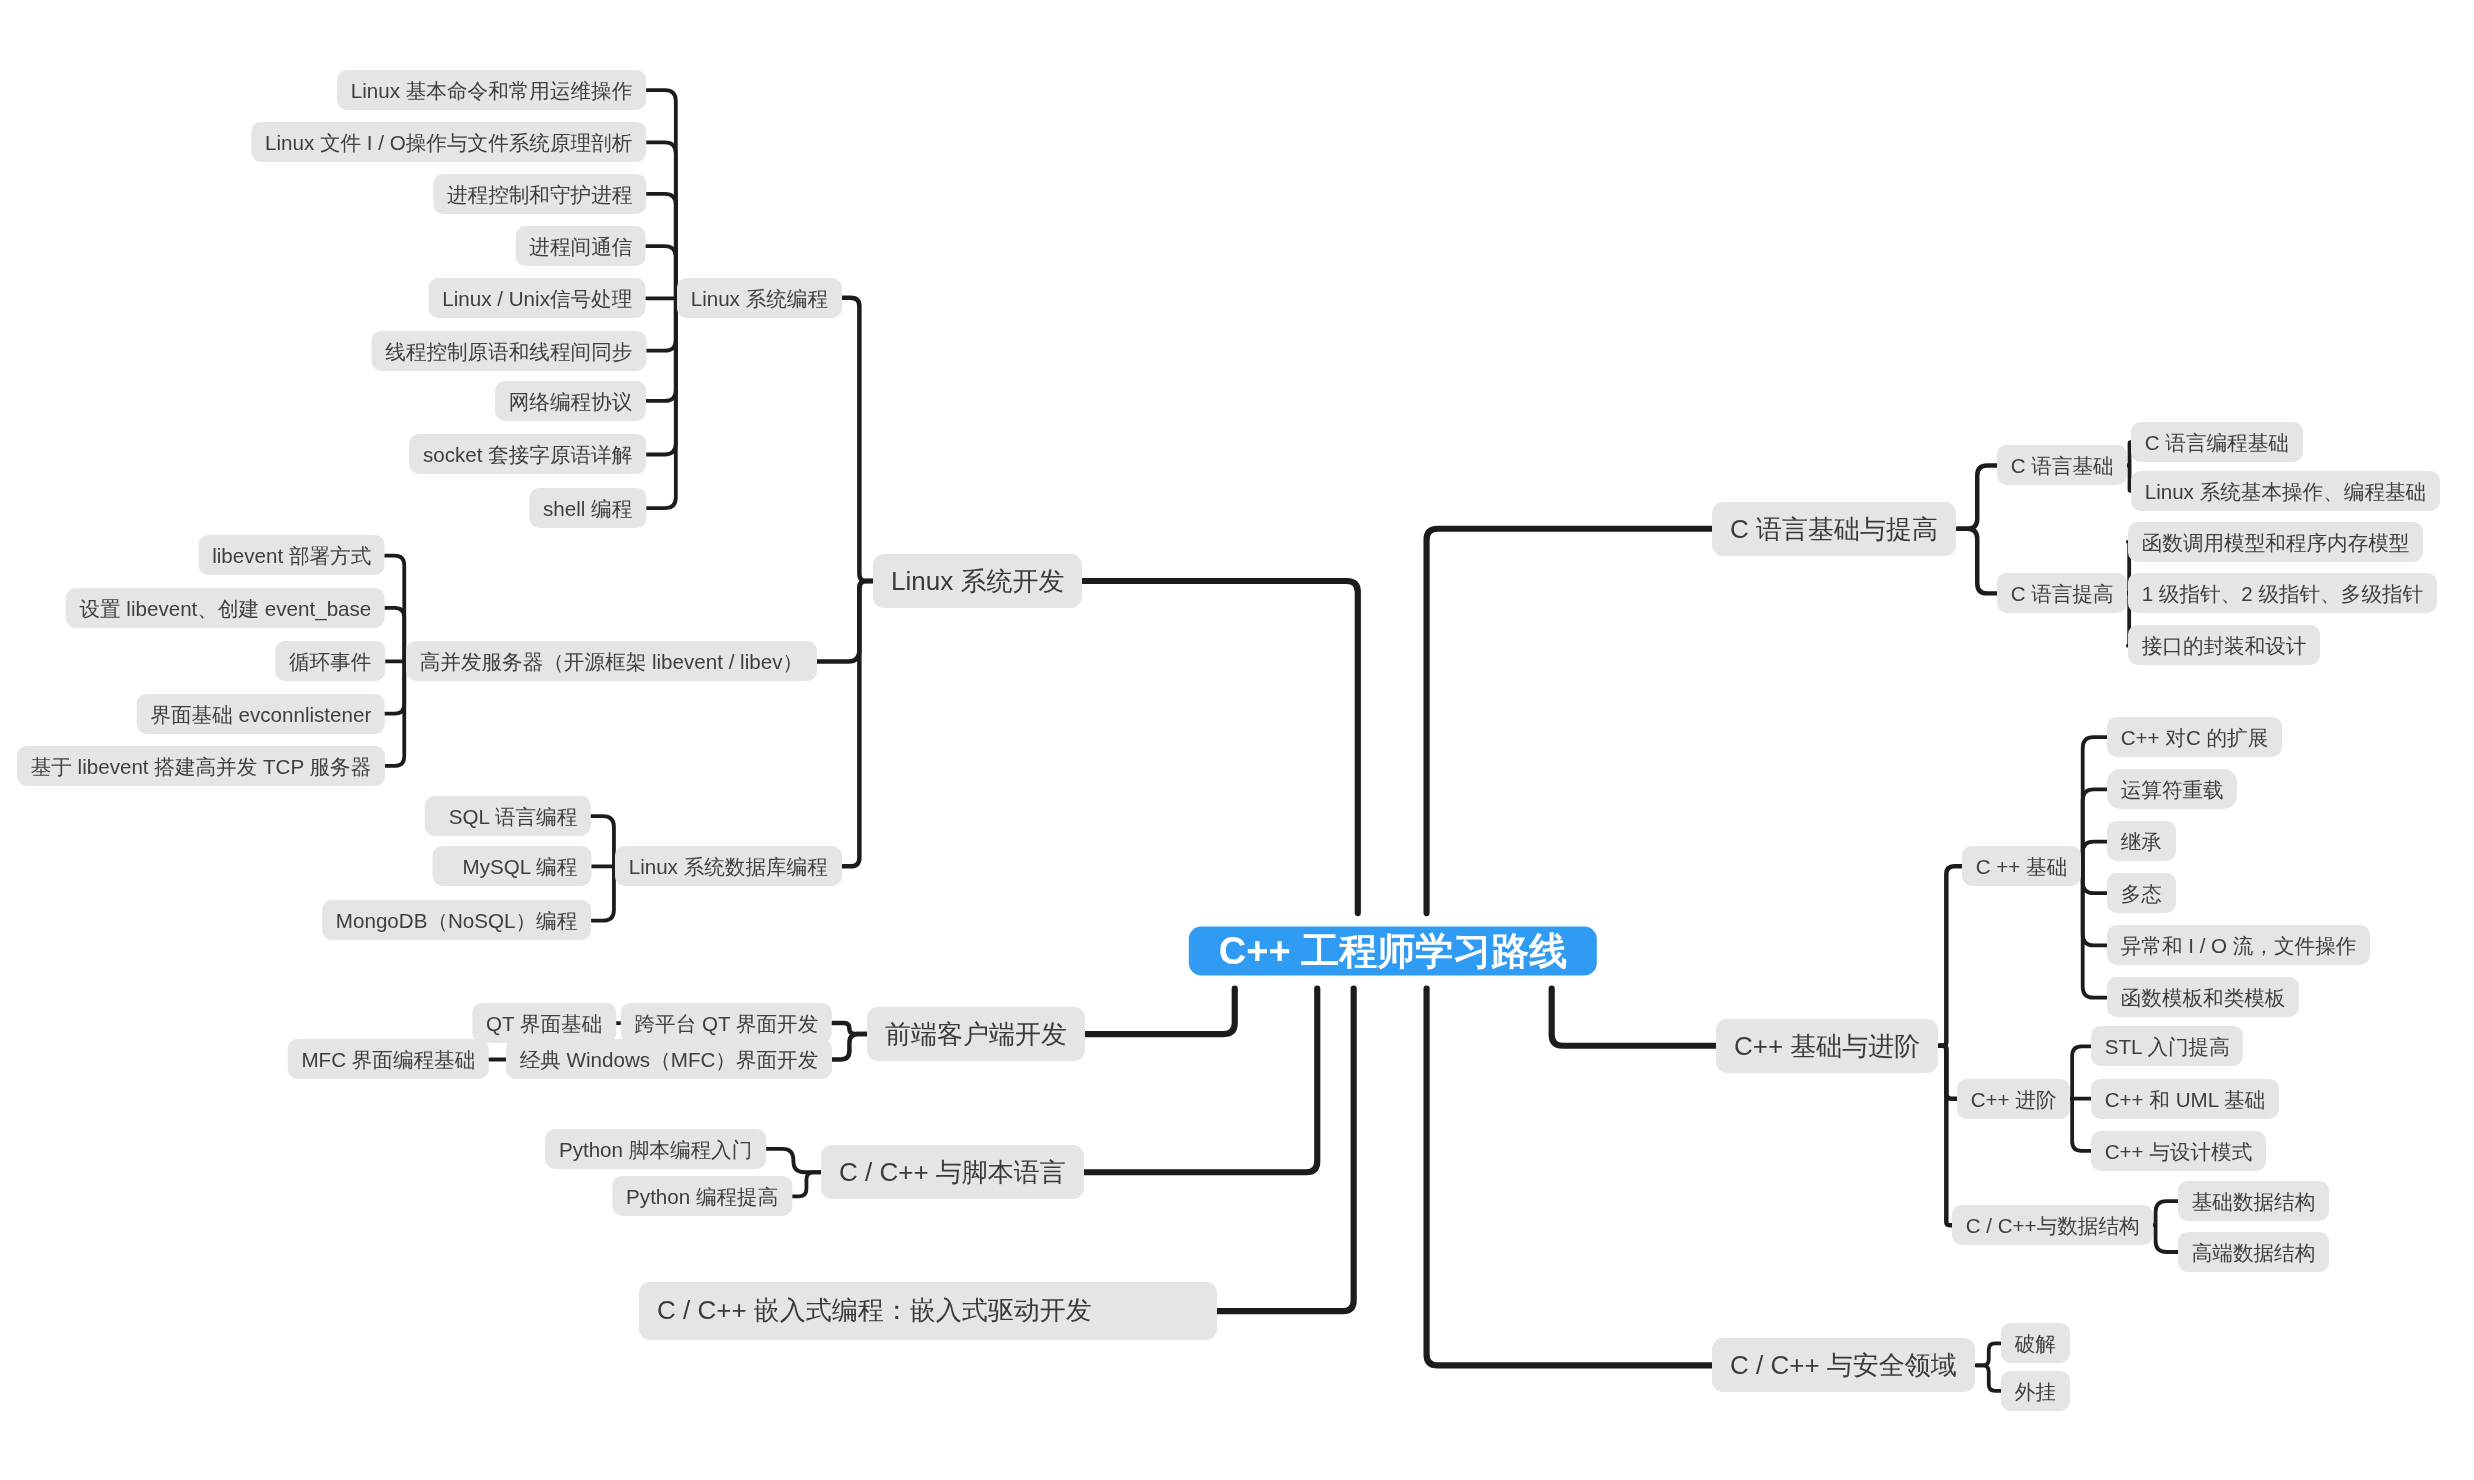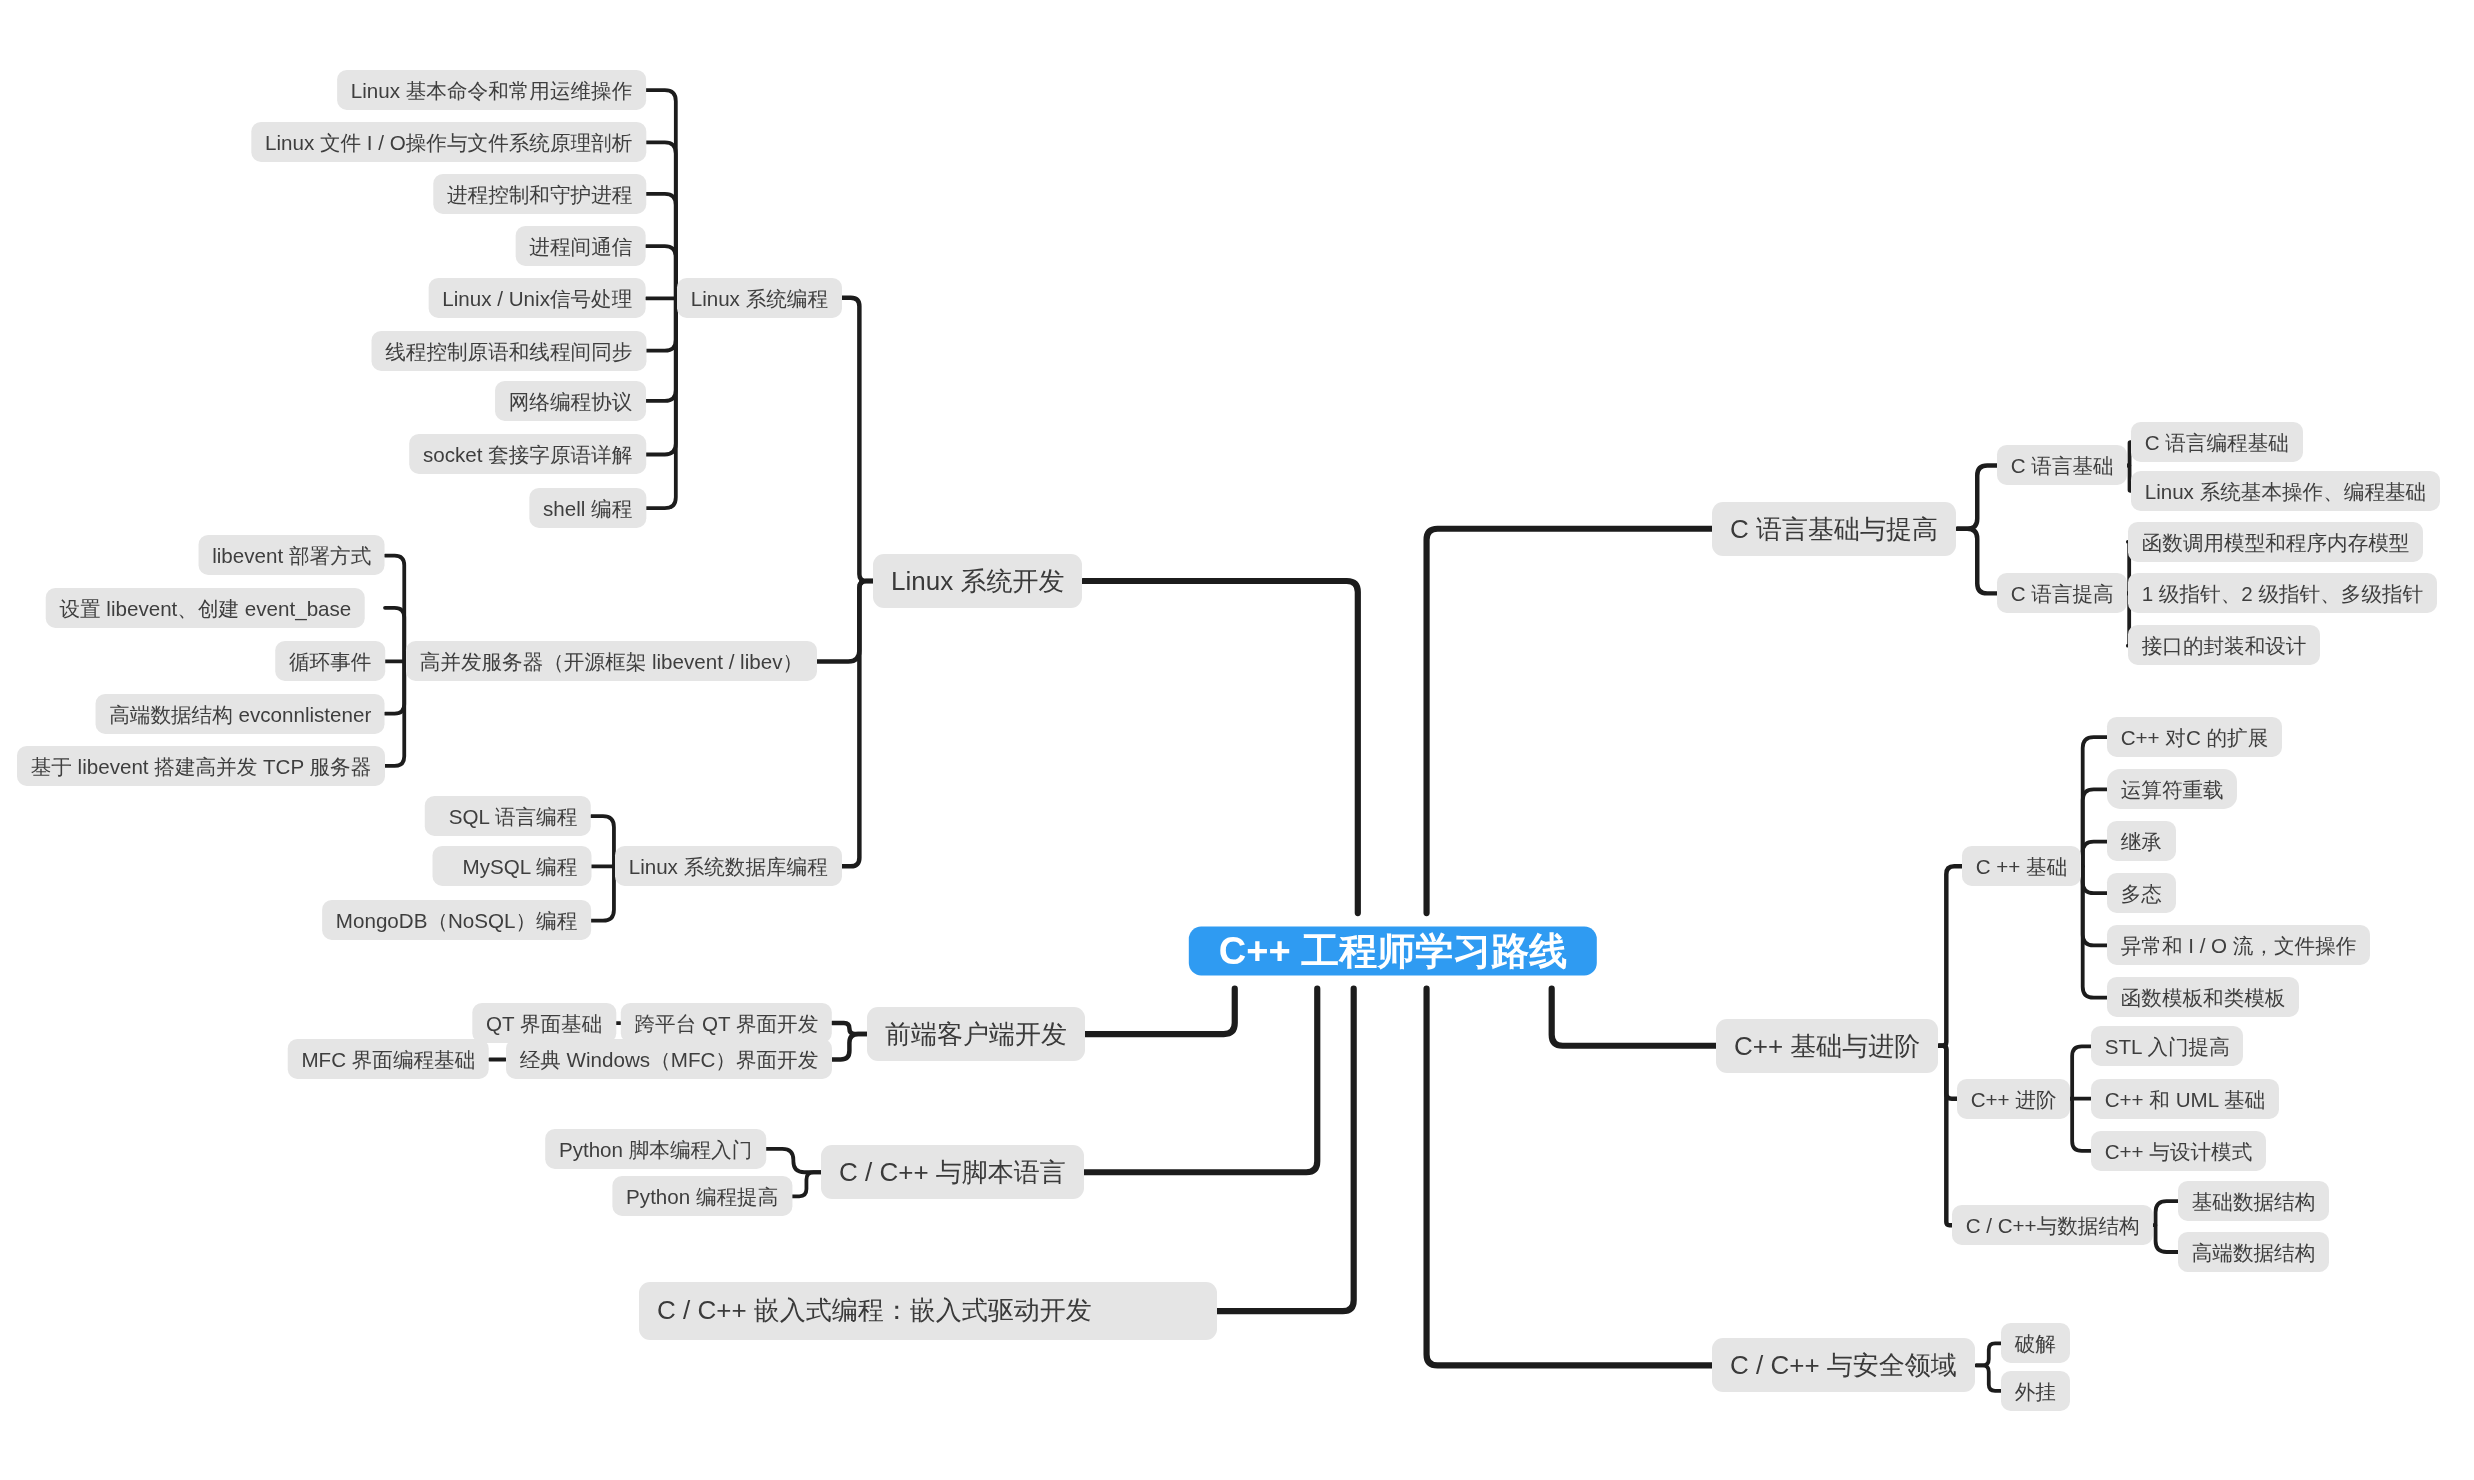--- a/index.html
+++ b/index.html
@@ -89,23 +89,23 @@
     <div class="node lvl3" style="left: 646px; top: 90px; transform: translate(-100%, -50%);">Linux 基本命令和常用运维操作</div>
     <div class="node lvl3" style="left: 646px; top: 142px; transform: translate(-100%, -50%);">Linux 文件 I / O操作与文件系统原理剖析</div>
     <div class="node lvl3" style="left: 646px; top: 194px; transform: translate(-100%, -50%);">进程控制和守护进程</div>
     <div class="node lvl3" style="left: 646px; top: 246px; transform: translate(-100%, -50%);">进程间通信</div>
     <div class="node lvl3" style="left: 646px; top: 298px; transform: translate(-100%, -50%);">Linux / Unix信号处理</div>
     <div class="node lvl3" style="left: 646px; top: 351px; transform: translate(-100%, -50%);">线程控制原语和线程间同步</div>
     <div class="node lvl3" style="left: 646px; top: 401px; transform: translate(-100%, -50%);">网络编程协议</div>
     <div class="node lvl3" style="left: 646px; top: 454px; transform: translate(-100%, -50%);">socket 套接字原语详解</div>
     <div class="node lvl3" style="left: 646px; top: 508px; transform: translate(-100%, -50%);">shell 编程</div>
     <div class="node lvl3" style="left: 385px; top: 555px; transform: translate(-100%, -50%);">libevent 部署方式</div>
-    <div class="node lvl3" style="left: 365px; top: 608px; transform: translate(-100%, -50%);">设置 libevent、创建 event_base</div>
+    <div class="node lvl3" style="left: 385px; top: 608px; transform: translate(-100%, -50%);">设置 libevent、创建 event_base</div>
     <div class="node lvl3" style="left: 385px; top: 661px; transform: translate(-100%, -50%);">循环事件</div>
-    <div class="node lvl3" style="left: 385px; top: 714px; transform: translate(-100%, -50%);">高端数据结构 evconnlistener</div>
+    <div class="node lvl3" style="left: 385px; top: 714px; transform: translate(-100%, -50%);">界面基础 evconnlistener</div>
     <div class="node lvl3" style="left: 385px; top: 766px; transform: translate(-100%, -50%);">基于 libevent 搭建高并发 TCP 服务器</div>
     <div class="node lvl3" style="left: 591px; top: 816px; transform: translate(-100%, -50%); padding-left: 24px;">SQL 语言编程</div>
     <div class="node lvl3" style="left: 591px; top: 866px; transform: translate(-100%, -50%); padding-left: 30px;">MySQL 编程</div>
     <div class="node lvl3" style="left: 591px; top: 920px; transform: translate(-100%, -50%);">MongoDB（NoSQL）编程</div>
     <div class="node lvl2" style="left: 832px; top: 1023px; transform: translate(-100%, -50%);">跨平台 QT 界面开发</div>
     <div class="node lvl2" style="left: 832px; top: 1059px; transform: translate(-100%, -50%);">经典 Windows（MFC）界面开发</div>
     <div class="node lvl3" style="left: 616px; top: 1023px; transform: translate(-100%, -50%);">QT 界面基础</div>
     <div class="node lvl3" style="left: 489px; top: 1059px; transform: translate(-100%, -50%);">MFC 界面编程基础</div>
     <div class="node lvl3" style="left: 766px; top: 1149px; transform: translate(-100%, -50%);">Python 脚本编程入门</div>
     <div class="node lvl3" style="left: 792px; top: 1196px; transform: translate(-100%, -50%);">Python 编程提高</div>

